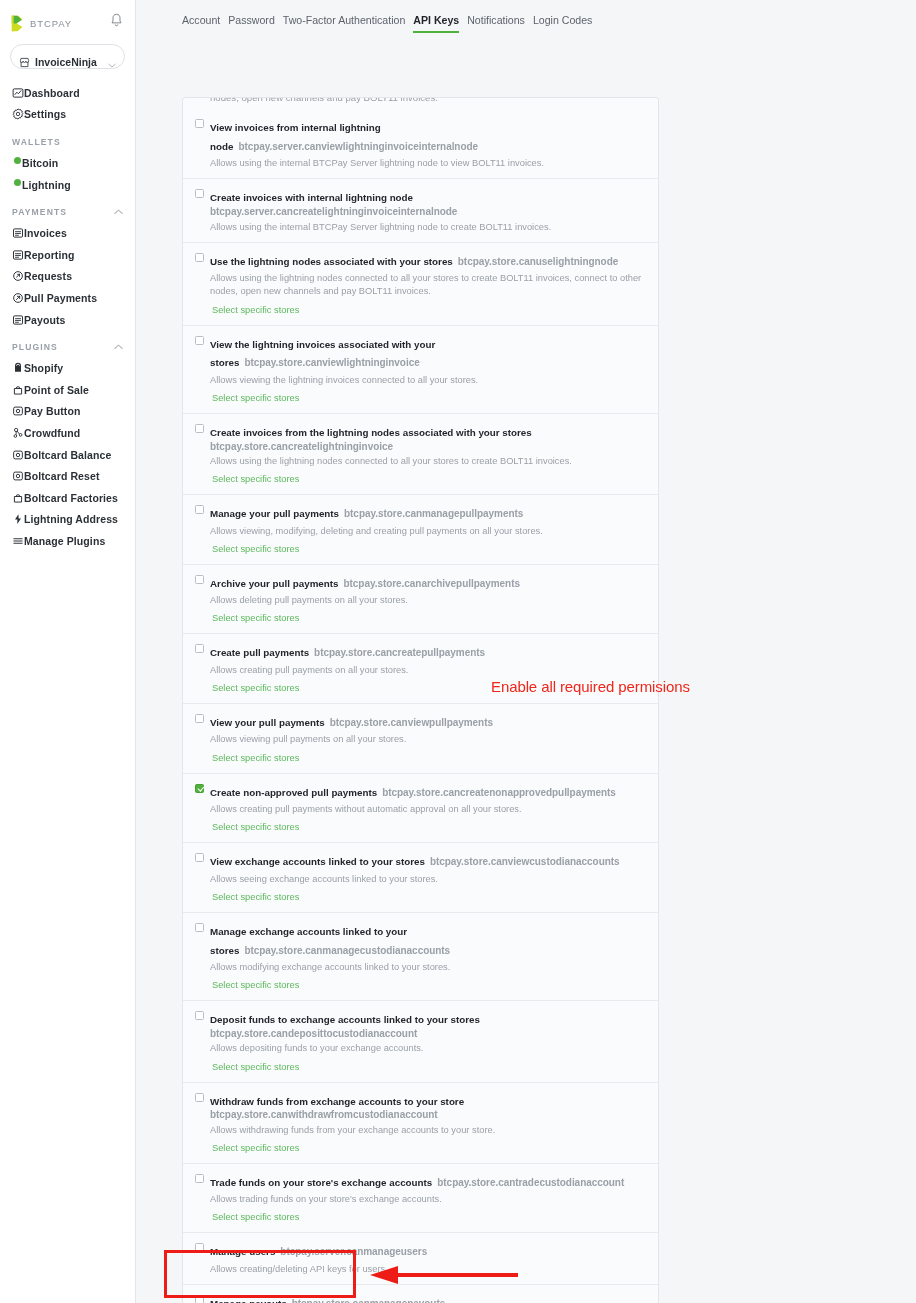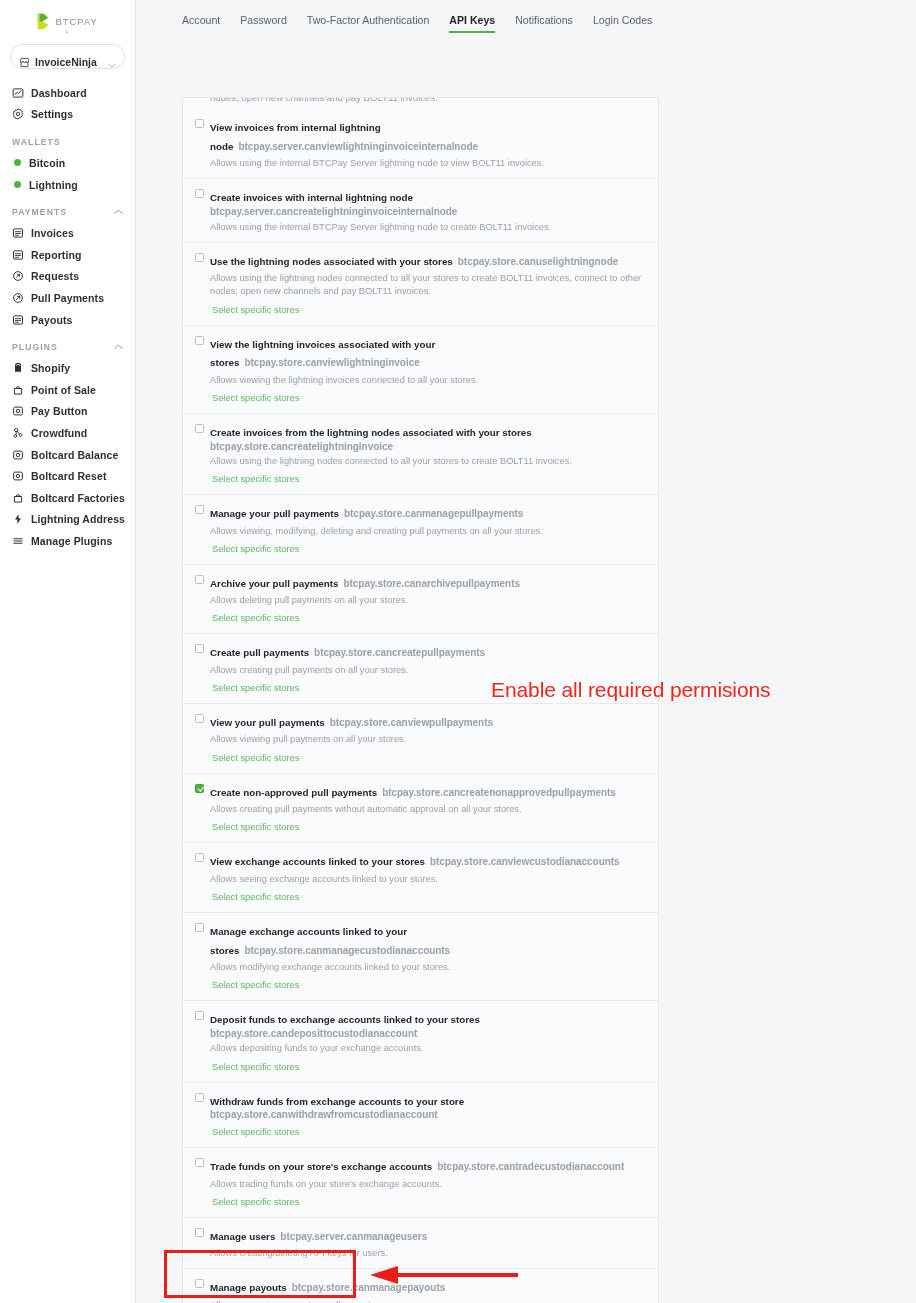--- a/index.html
+++ b/index.html
@@ -11,22 +11,22 @@
   }
   body { display: flex; position: relative; }
 
   
   .sidebar {
     width: 136px; height: 1303px; flex: 0 0 136px;
     background: #ffffff; border-right: 1px solid #e4e6ea;
     padding: 0; position: relative;
   }
   .brand-row {
-    display: flex; align-items: center; justify-content: space-between;
-    padding: 13px 12px 0 10px; height: 34px; flex-direction: column;
+    display: flex; justify-content: space-between;
+    padding: 13px 12px 0 10px; height: 34px;
   }
   .brand { display: flex; align-items: center; gap: 5px; }
   .brand-mark { width: 15px; height: 17px; display: block; }
   .brand-text {
     font-size: 9.5px; letter-spacing: 0.9px; color: #8a8f98;
     font-weight: 400;
   }
   .bell { width: 13px; height: 14px; display: block; opacity: .75; }
 
   .store-select {
@@ -37,21 +37,21 @@
   }
   .store-select .st-icon { width: 11px; height: 11px; flex: 0 0 11px; }
   .store-name {
     font-size: 10.5px; color: #2b2f36; font-weight: 600; flex: 1;
     white-space: nowrap; overflow: hidden;
   }
   .chev { width: 8px; height: 5px; flex: 0 0 8px; opacity: .6; }
 
   .nav { margin-top: 13px; }
   .nav-item {
-    display: flex; align-items: center; gap: 7px;
+    display: flex; 
     padding: 4.8px 12px; cursor: pointer; color: #2b2f36;
   }
   .nav-item .ico { width: 12px; height: 12px; flex: 0 0 12px; display:block; }
   .nav-label {
     font-size: 10.5px; font-weight: 600; white-space: nowrap;
     letter-spacing: .1px;
   }
   .nav-section {
     display: flex; align-items: center; justify-content: space-between;
     padding: 12px 12px 5px 12px; cursor: pointer;
@@ -67,21 +67,21 @@
   
   .main {
     flex: 1; height: 1303px; position: relative; overflow: hidden;
     background: #f5f6f8;
   }
   .page-title {
     font-size: 17px; font-weight: 700; color: #1f2328;
     padding: 44px 0 0 46px; letter-spacing: -.2px;
   }
   .tabs {
-    display: flex; gap: 20px; padding: 14px 0 0 46px;
+    display: flex; gap: 8px; padding: 14px 0 0 46px;
     position: relative; z-index: 3;
   }
   .tab {
     font-size: 10.6px; color: #5c636d; cursor: pointer;
     padding-bottom: 7px; position: relative; white-space: nowrap;
   }
   .tab.active { color: #1f2328; font-weight: 700; }
   .tab.active::after {
     content: ""; position: absolute; left: 0; right: 0; bottom: 0;
     height: 2px; background: #51b13e;
@@ -133,21 +133,21 @@
     font-size: 9.3px; color: #9aa0a8; line-height: 1.42; margin-top: 2.5px;
   }
   .perm-link {
     font-size: 9.3px; color: #5cb85c; margin-top: 2px; display: inline-block;
     cursor: pointer; margin-left: 2px;
   }
 
   
   .anno-text {
     position: absolute; left: 355px; top: 678px;
-    font-size: 21px; color: #f0261b; white-space: nowrap;
+    font-size: 15px; color: #f0261b; white-space: nowrap;
     font-family: "Liberation Sans", sans-serif; letter-spacing: -.1px;
     pointer-events: none; z-index: 20; text-align: center;
   }
   .anno-box {
     position: absolute; left: 164px; top: 1250px;
     width: 192px; height: 48px; border: 3px solid #ed1c16;
     pointer-events: none; z-index: 20;
   }
   .anno-arrow {
     position: absolute; left: 368px; top: 1265px;
@@ -431,21 +431,21 @@
           </div>
           <div class="perm">
             <div class="perm-head">
               <div class="cbox"></div>
               <div class="perm-texts"><div class="perm-titleline"><span class="perm-title">Deposit funds to exchange accounts linked to your stores</span><span class="perm-code block">btcpay.store.candeposittocustodianaccount</span></div><div class="perm-desc">Allows depositing funds to your exchange accounts.</div><div class="perm-link">Select specific stores</div></div>
             </div>
           </div>
           <div class="perm">
             <div class="perm-head">
               <div class="cbox"></div>
-              <div class="perm-texts"><div class="perm-titleline"><span class="perm-title">Withdraw funds from exchange accounts to your store</span><span class="perm-code block">btcpay.store.canwithdrawfromcustodianaccount</span></div><div class="perm-link">Select specific stores</div></div>
+              <div class="perm-texts"><div class="perm-titleline"><span class="perm-title">Withdraw funds from exchange accounts to your store</span><span class="perm-code block">btcpay.store.canwithdrawfromcustodianaccount</span></div><div class="perm-desc">Allows withdrawing funds from your exchange accounts to your store.</div><div class="perm-link">Select specific stores</div></div>
             </div>
           </div>
           <div class="perm">
             <div class="perm-head">
               <div class="cbox"></div>
               <div class="perm-texts"><div class="perm-titleline"><span class="perm-title">Trade funds on your store's exchange accounts</span><span class="perm-code">btcpay.store.cantradecustodianaccount</span></div><div class="perm-desc">Allows trading funds on your store's exchange accounts.</div><div class="perm-link">Select specific stores</div></div>
             </div>
           </div>
           <div class="perm">
             <div class="perm-head">

